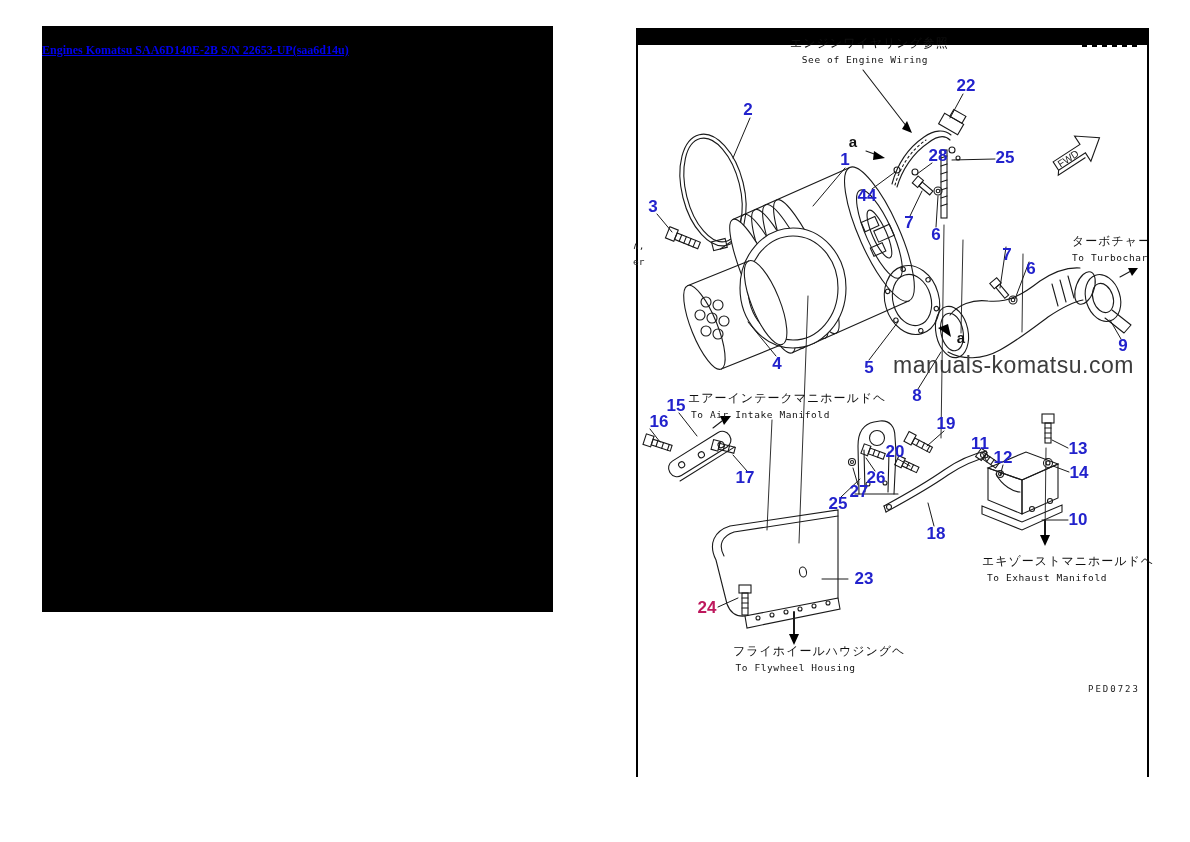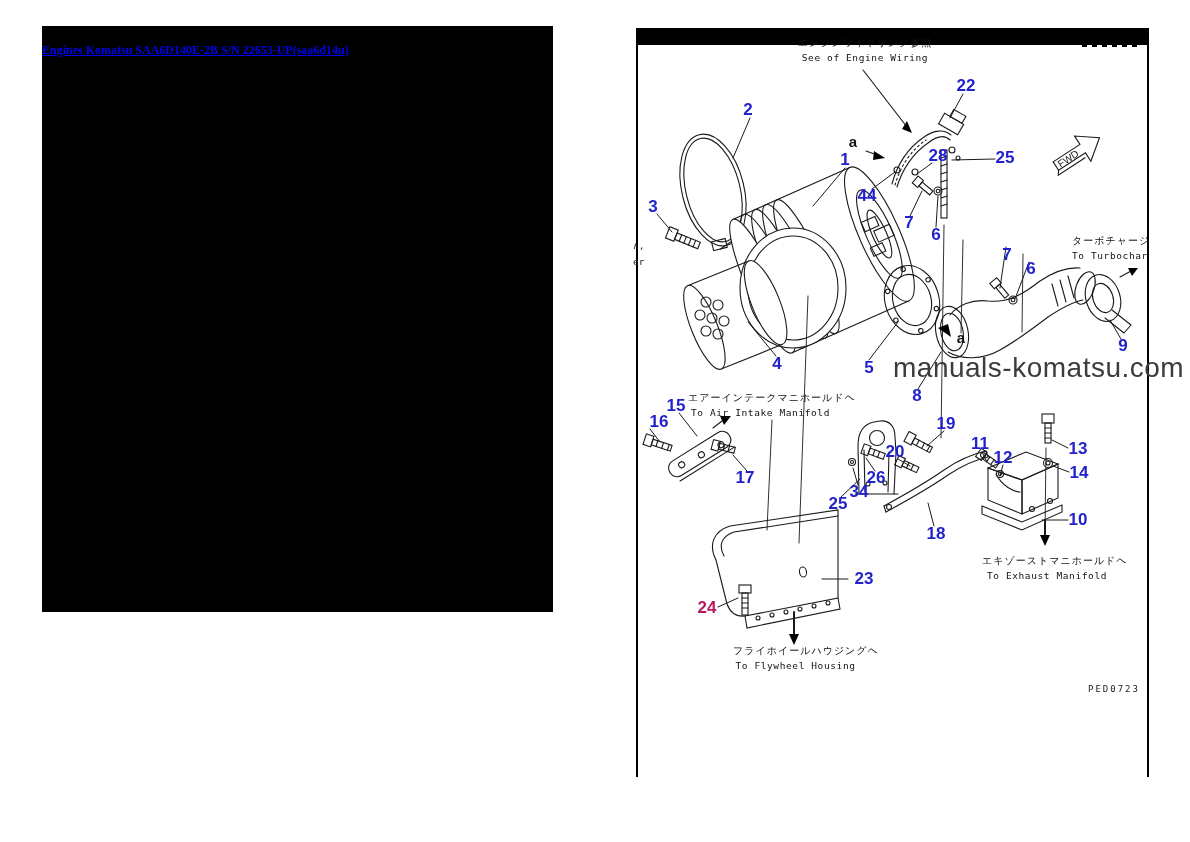--- a/index.html
+++ b/index.html
@@ -10,29 +10,29 @@
   
   #model-link{position:absolute;left:42px;top:43px;font-family:"Liberation Serif",serif;
               font-weight:bold;font-size:12px;text-decoration:underline;cursor:pointer;z-index:5;}
   
   #diagram{position:absolute;left:0;top:0;width:1190px;height:842px;}
   #frame-topbar{position:absolute;left:636px;top:28px;width:512px;height:17px;background:#000;}
   #frame-left{position:absolute;left:636px;top:28px;width:1.5px;height:749px;background:#000;}
   #frame-right{position:absolute;left:1147px;top:28px;width:1.5px;height:749px;background:#000;}
   svg{position:absolute;left:0;top:0;}
   .lbl{position:absolute;color:#111;text-align:center;line-height:1.45;}
-  .lbl .jp{font-size:10px;letter-spacing:1px;font-family:Liberation Sans, sans-serif;white-space:nowrap;display:block;}
+  .lbl .jp{font-size:12px;letter-spacing:1px;font-family:Liberation Mono, monospace;white-space:nowrap;display:block;}
   .lbl .en{font-size:9.5px;letter-spacing:0.6px;font-family:"DejaVu Sans Mono",monospace;white-space:nowrap;display:block;}
   #turbo-clip{position:absolute;left:1072px;top:234px;width:75px;overflow:hidden;}
   #turbo-clip .lbl{position:static;text-align:left;}
   .callout{position:absolute;transform:translate(-50%,-50%);
            font:600 17px "Liberation Sans",sans-serif;white-space:nowrap;z-index:4;}
   .view-label{position:absolute;transform:translate(-50%,-50%);color:#111;
               font:600 15px "Liberation Sans",sans-serif;z-index:4;}
-  #watermark{position:absolute;left:893px;top:352px;font-size:28px;color:#3c3c3c;
+  #watermark{position:absolute;left:893px;top:352px;font-size:23px;color:#3c3c3c;
              font-family:"Liberation Sans",sans-serif;letter-spacing:0.5px;}
   #figure-code{position:absolute;left:1088px;top:684px;font-family:"DejaVu Sans Mono",monospace;
                font-size:9px;letter-spacing:2px;color:#222;}
   .edge-frag{position:absolute;font-family:"DejaVu Sans Mono",monospace;font-size:9.5px;color:#222;}
 </style>
 </head>
 <body>
 
 <div id="page">
 
@@ -400,21 +400,21 @@
         <div class="callout" style="left: 676px; top: 406px; color: rgb(34, 34, 204);">15</div>
         <div class="callout" style="left: 647px; top: 422px; color: rgb(34, 34, 204); padding-left: 24px;">16</div>
         <div class="callout" style="left: 745px; top: 478px; color: rgb(34, 34, 204);">17</div>
         <div class="callout" style="left: 946px; top: 424px; color: rgb(34, 34, 204);">19</div>
         <div class="callout" style="left: 895px; top: 452px; color: rgb(34, 34, 204);">20</div>
         <div class="callout" style="left: 980px; top: 444px; color: rgb(34, 34, 204);">11</div>
         <div class="callout" style="left: 1003px; top: 458px; color: rgb(34, 34, 204);">12</div>
         <div class="callout" style="left: 1078px; top: 449px; color: rgb(34, 34, 204);">13</div>
         <div class="callout" style="left: 1079px; top: 473px; color: rgb(34, 34, 204);">14</div>
         <div class="callout" style="left: 876px; top: 478px; color: rgb(34, 34, 204);">26</div>
-        <div class="callout" style="left: 859px; top: 492px; color: rgb(34, 34, 204);">34</div>
+        <div class="callout" style="left: 859px; top: 492px; color: rgb(34, 34, 204);">27</div>
         <div class="callout" style="left: 838px; top: 504px; color: rgb(34, 34, 204);">25</div>
         <div class="callout" style="left: 936px; top: 534px; color: rgb(34, 34, 204);">18</div>
         <div class="callout" style="left: 1078px; top: 520px; color: rgb(34, 34, 204);">10</div>
         <div class="callout" style="left: 864px; top: 579px; color: rgb(34, 34, 204);">23</div>
         <div class="callout" style="left: 707px; top: 608px; color: #be185d;">24</div>
         <div class="view-label" style="left: 853px; top: 141px;">a</div>
         <div class="view-label" style="left: 961px; top: 337px;">a</div>
       </div>
   </div>
 </div>

